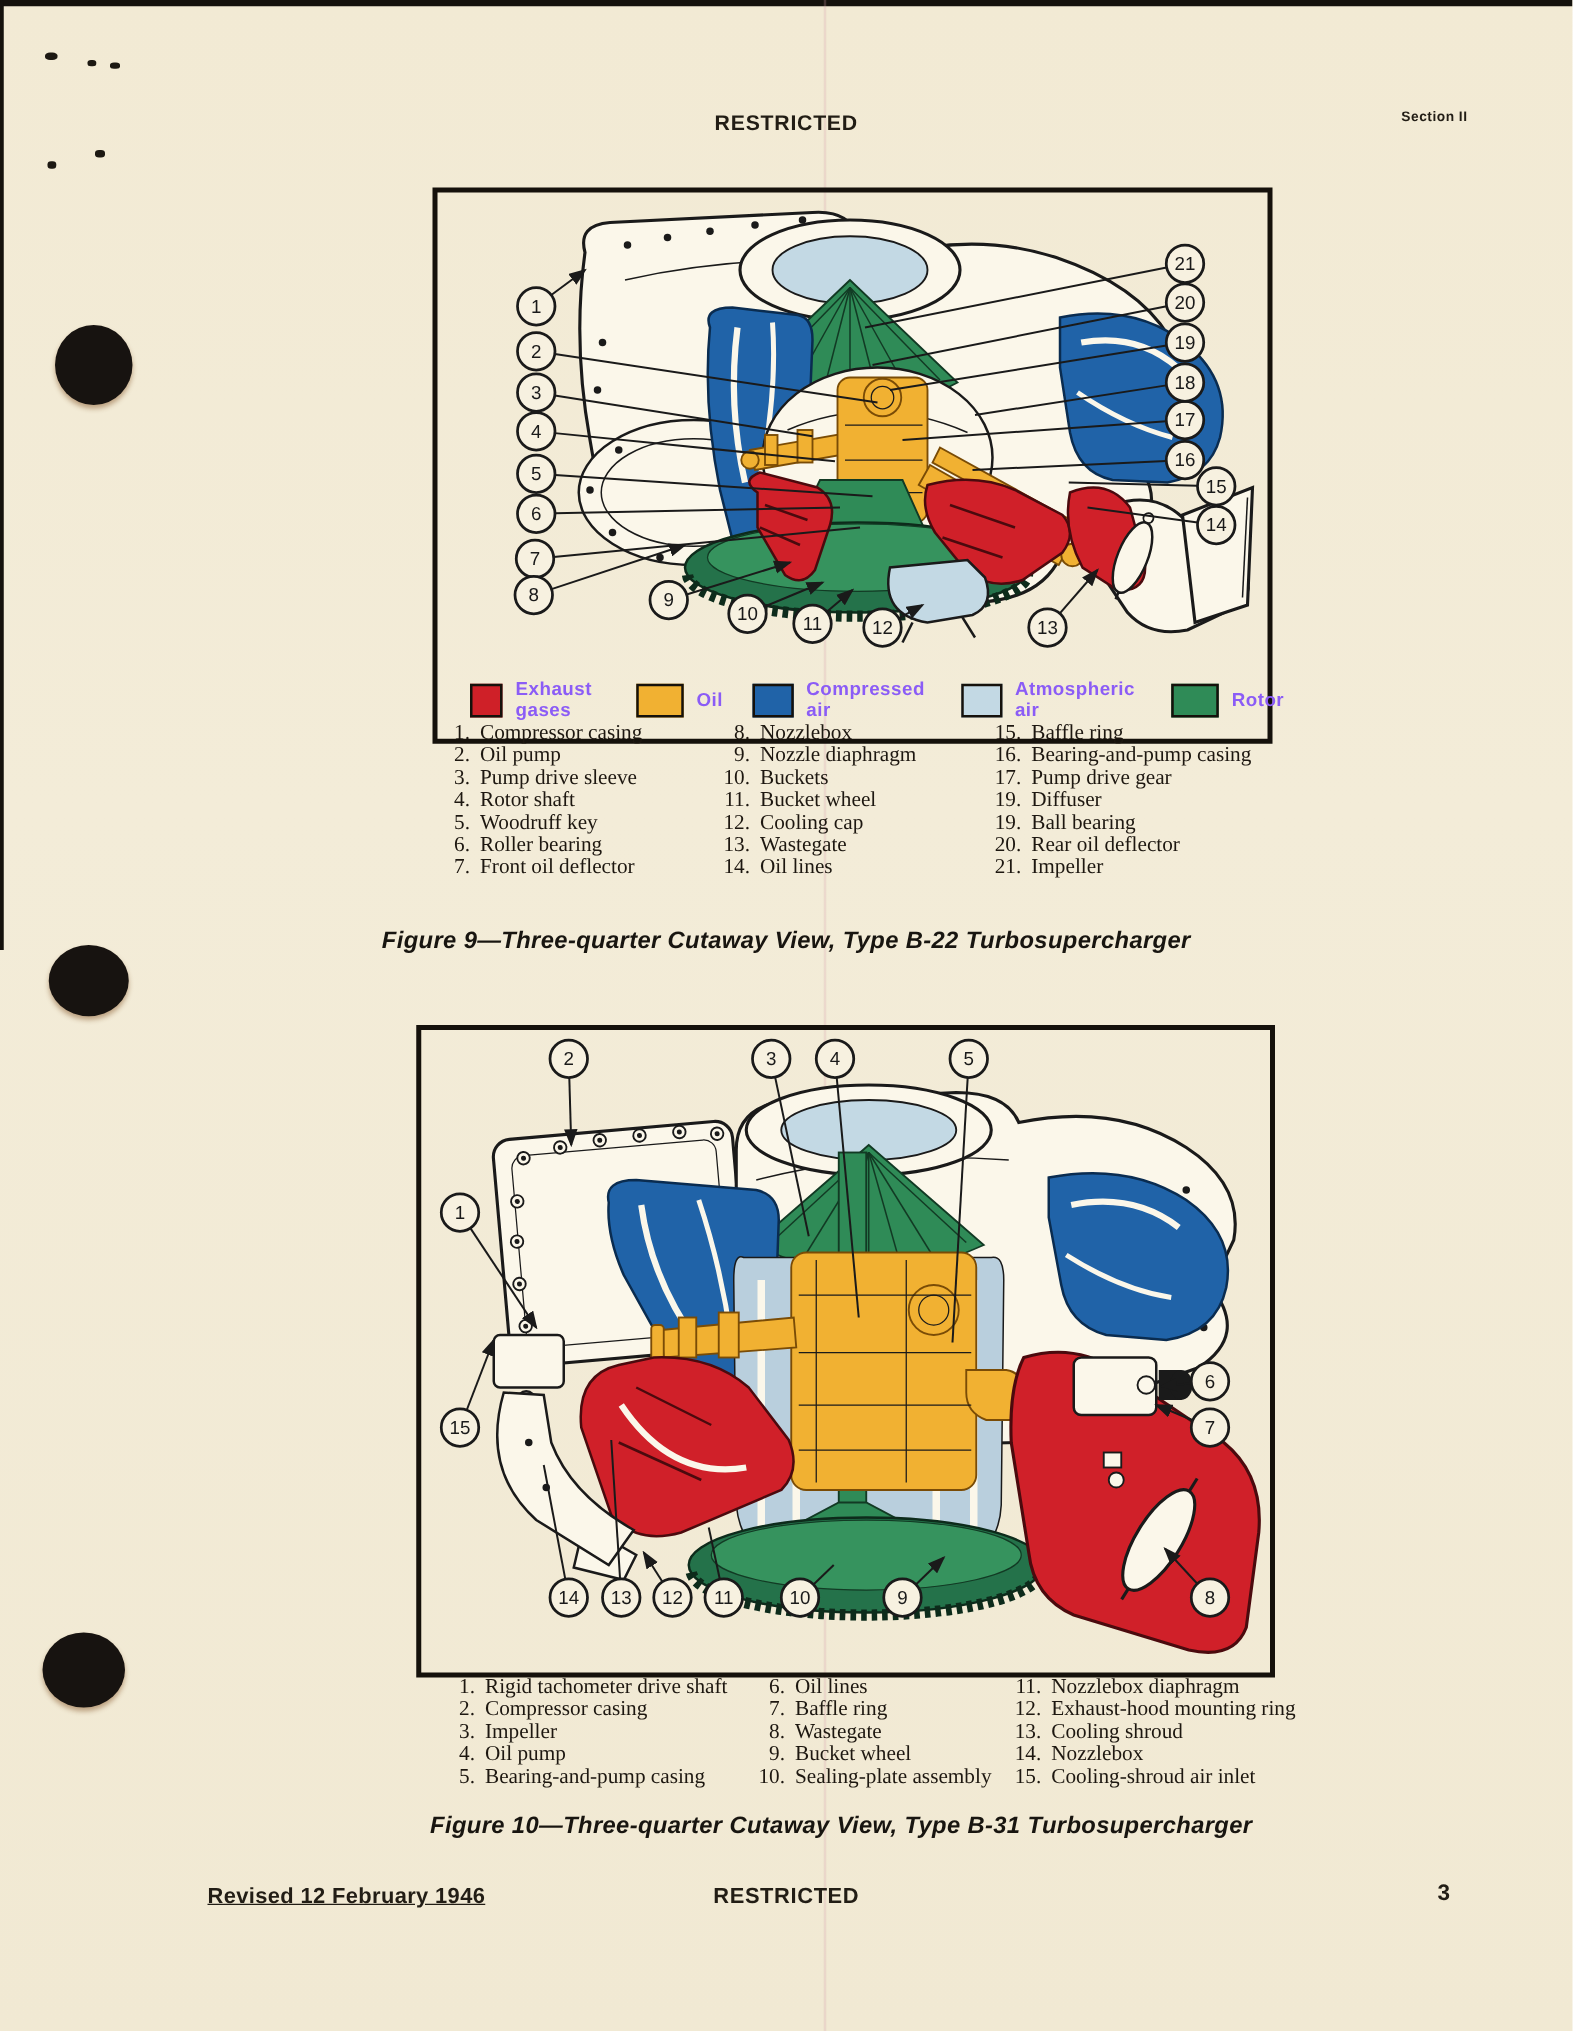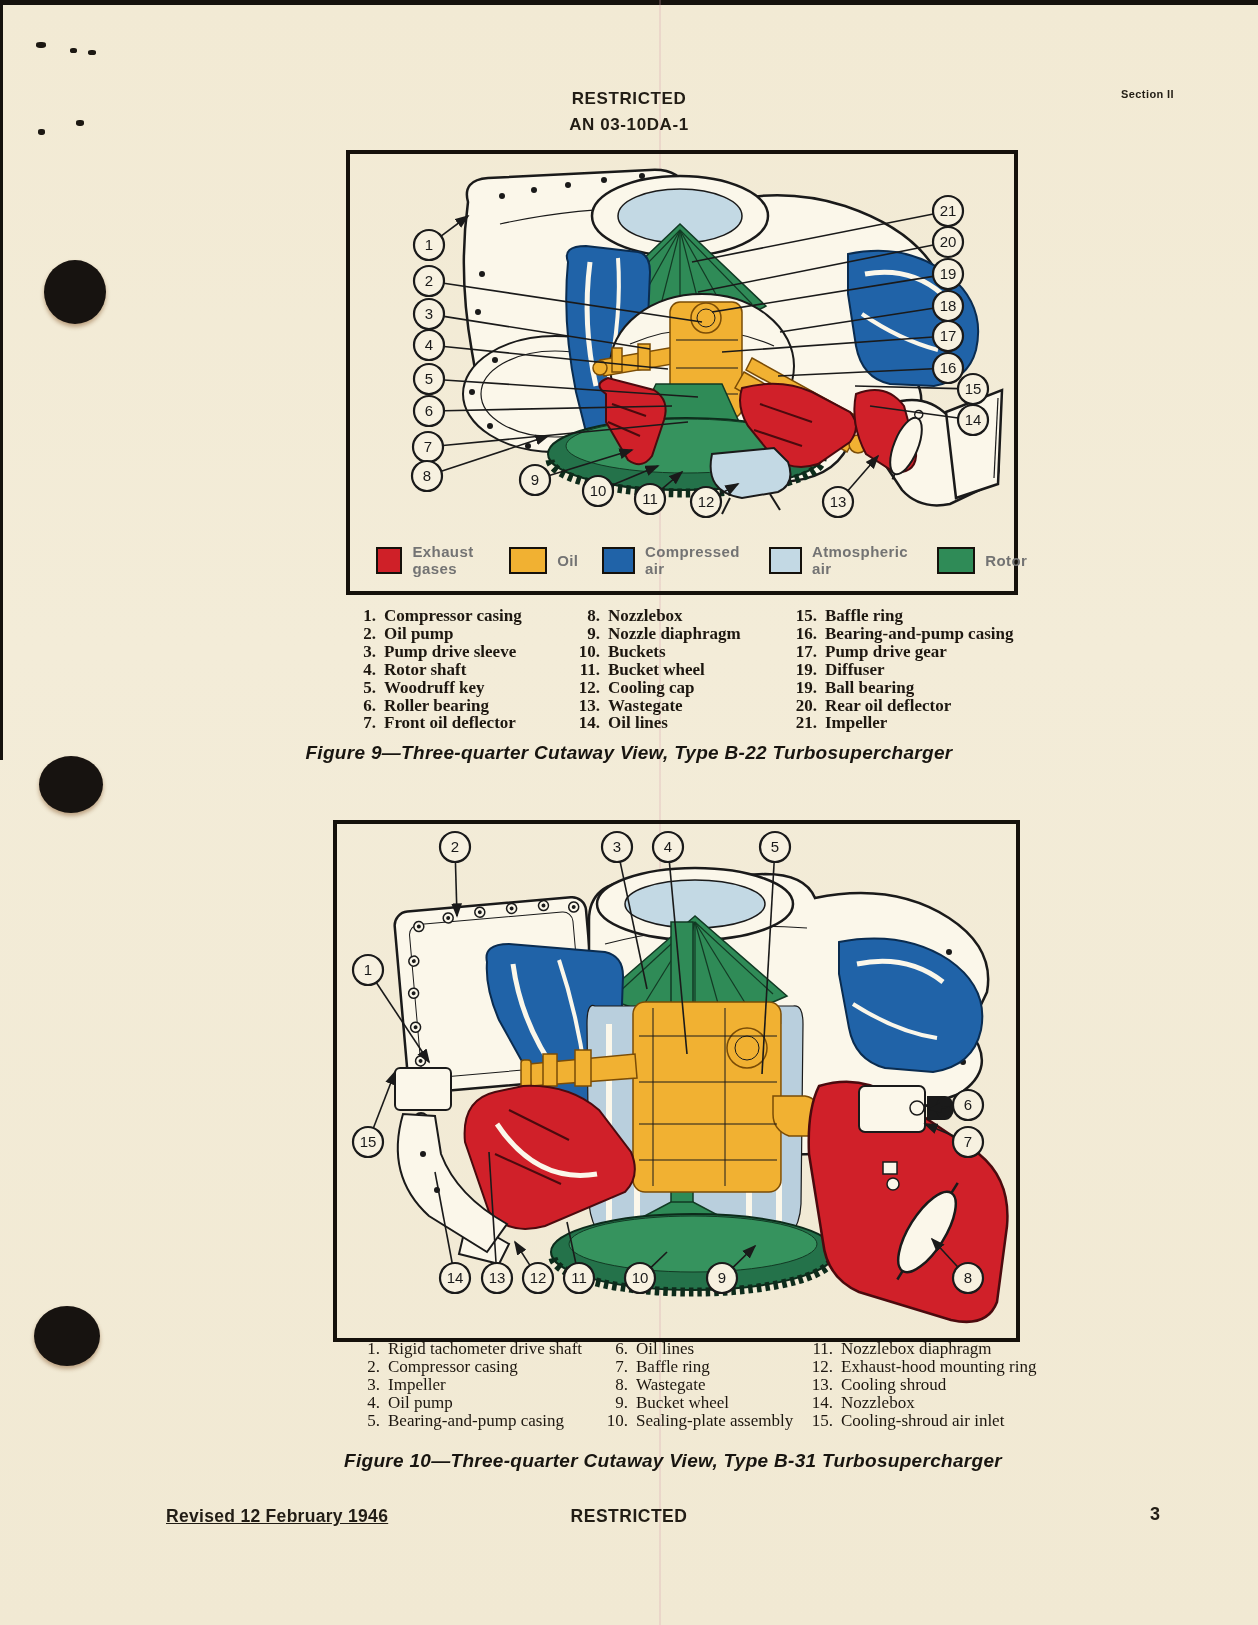--- a/index.html
+++ b/index.html
@@ -22,24 +22,24 @@
   .hdr-section{position:absolute;top:88px;right:84px;font-weight:bold;font-size:11px;letter-spacing:.4px;}
 
   .figure-box{position:absolute;border:4px solid #15110b;background:transparent;}
   #figbox9{left:346px;top:150px;width:664px;height:437px;}
   #figbox10{left:333px;top:820px;width:679px;height:514px;}
   .figure-box svg.art,.figure-box svg.overlay{position:absolute;left:0;top:0;}
 
   .legend-row{position:absolute;left:26px;bottom:14px;display:flex;align-items:center;gap:24px;}
   .legend-item{display:flex;align-items:center;gap:10px;}
   .legend-chip{width:34px;height:23px;border:2.5px solid #15110b;display:inline-block;}
-  .legend-label{font-size:15px;font-weight:bold;letter-spacing:.4px;color:#737373;}
+  .legend-label{font-size:15px;font-weight:bold;letter-spacing:.4px;color:#8b5cf6;}
 
   .parts-list{position:absolute;}
-  #parts9{left:0;top:607px;width:1258px;height:128px;font-weight:bold;}
+  #parts9{left:0;top:577px;width:1258px;height:128px;}
   #parts10{left:16px;top:1340px;width:1132px;height:95px;}
   .parts-col{position:absolute;top:0;font-family:"Liberation Serif",serif;font-size:17px;color:#1d1710;}
   #parts9 .pc1{left:349px;} #parts9 .pc2{left:573px;} #parts9 .pc3{left:790px;}
   #parts10 .pc1{left:337px;} #parts10 .pc2{left:585px;} #parts10 .pc3{left:790px;}
   .parts-row{line-height:17.9px;white-space:nowrap;}
   .parts-num{display:inline-block;width:27px;text-align:right;margin-right:8px;}
 
   .fig-caption{position:absolute;left:0;width:1258px;text-align:center;
                font-weight:bold;font-style:italic;font-size:19px;letter-spacing:.3px;color:#181510;}
   #caption9{top:742px;} #caption10{top:1450px;margin-left:44px;}
@@ -59,21 +59,20 @@
 <div class="punch-hole hole2"></div>
 <div class="punch-hole hole3"></div>
 <div class="speck" style="left:36px;top:42px;width:10px;height:6px;"></div>
 <div class="speck" style="left:70px;top:48px;width:7px;height:5px;"></div>
 <div class="speck" style="left:88px;top:50px;width:8px;height:5px;"></div>
 <div class="speck" style="left:76px;top:120px;width:8px;height:6px;"></div>
 <div class="speck" style="left:38px;top:129px;width:7px;height:6px;"></div>
 
 <div class="hdr-center">
   <div>RESTRICTED</div>
-  <div>AN 03-10DA-1</div>
 </div>
 <div class="hdr-section">Section II</div>
 
 <div class="figure-box" id="figbox9">
   <svg class="art" width="660" height="433" viewBox="0 0 660 433">
 
     <path d="M118,48 Q112,26 138,24 L300,16 Q330,14 336,36 L340,58 Q420,28 495,52 Q560,74 585,115 Q600,140 592,162 L612,178 Q628,196 606,210 L566,226 Q584,262 540,280 L498,292 Q482,326 430,328 L292,334 Q238,332 222,302 L170,292 Q128,284 130,244 L122,198 Q108,120 118,48 Z" fill="#fbf7ea" stroke="#1a1a1a" stroke-width="2.5"></path>
     <path d="M150,70 Q230,52 320,54" fill="none" stroke="#1a1a1a" stroke-width="1.2"></path>
     <path d="M138,210 Q240,240 330,232" fill="none" stroke="#1a1a1a" stroke-width="1.2"></path>
 

